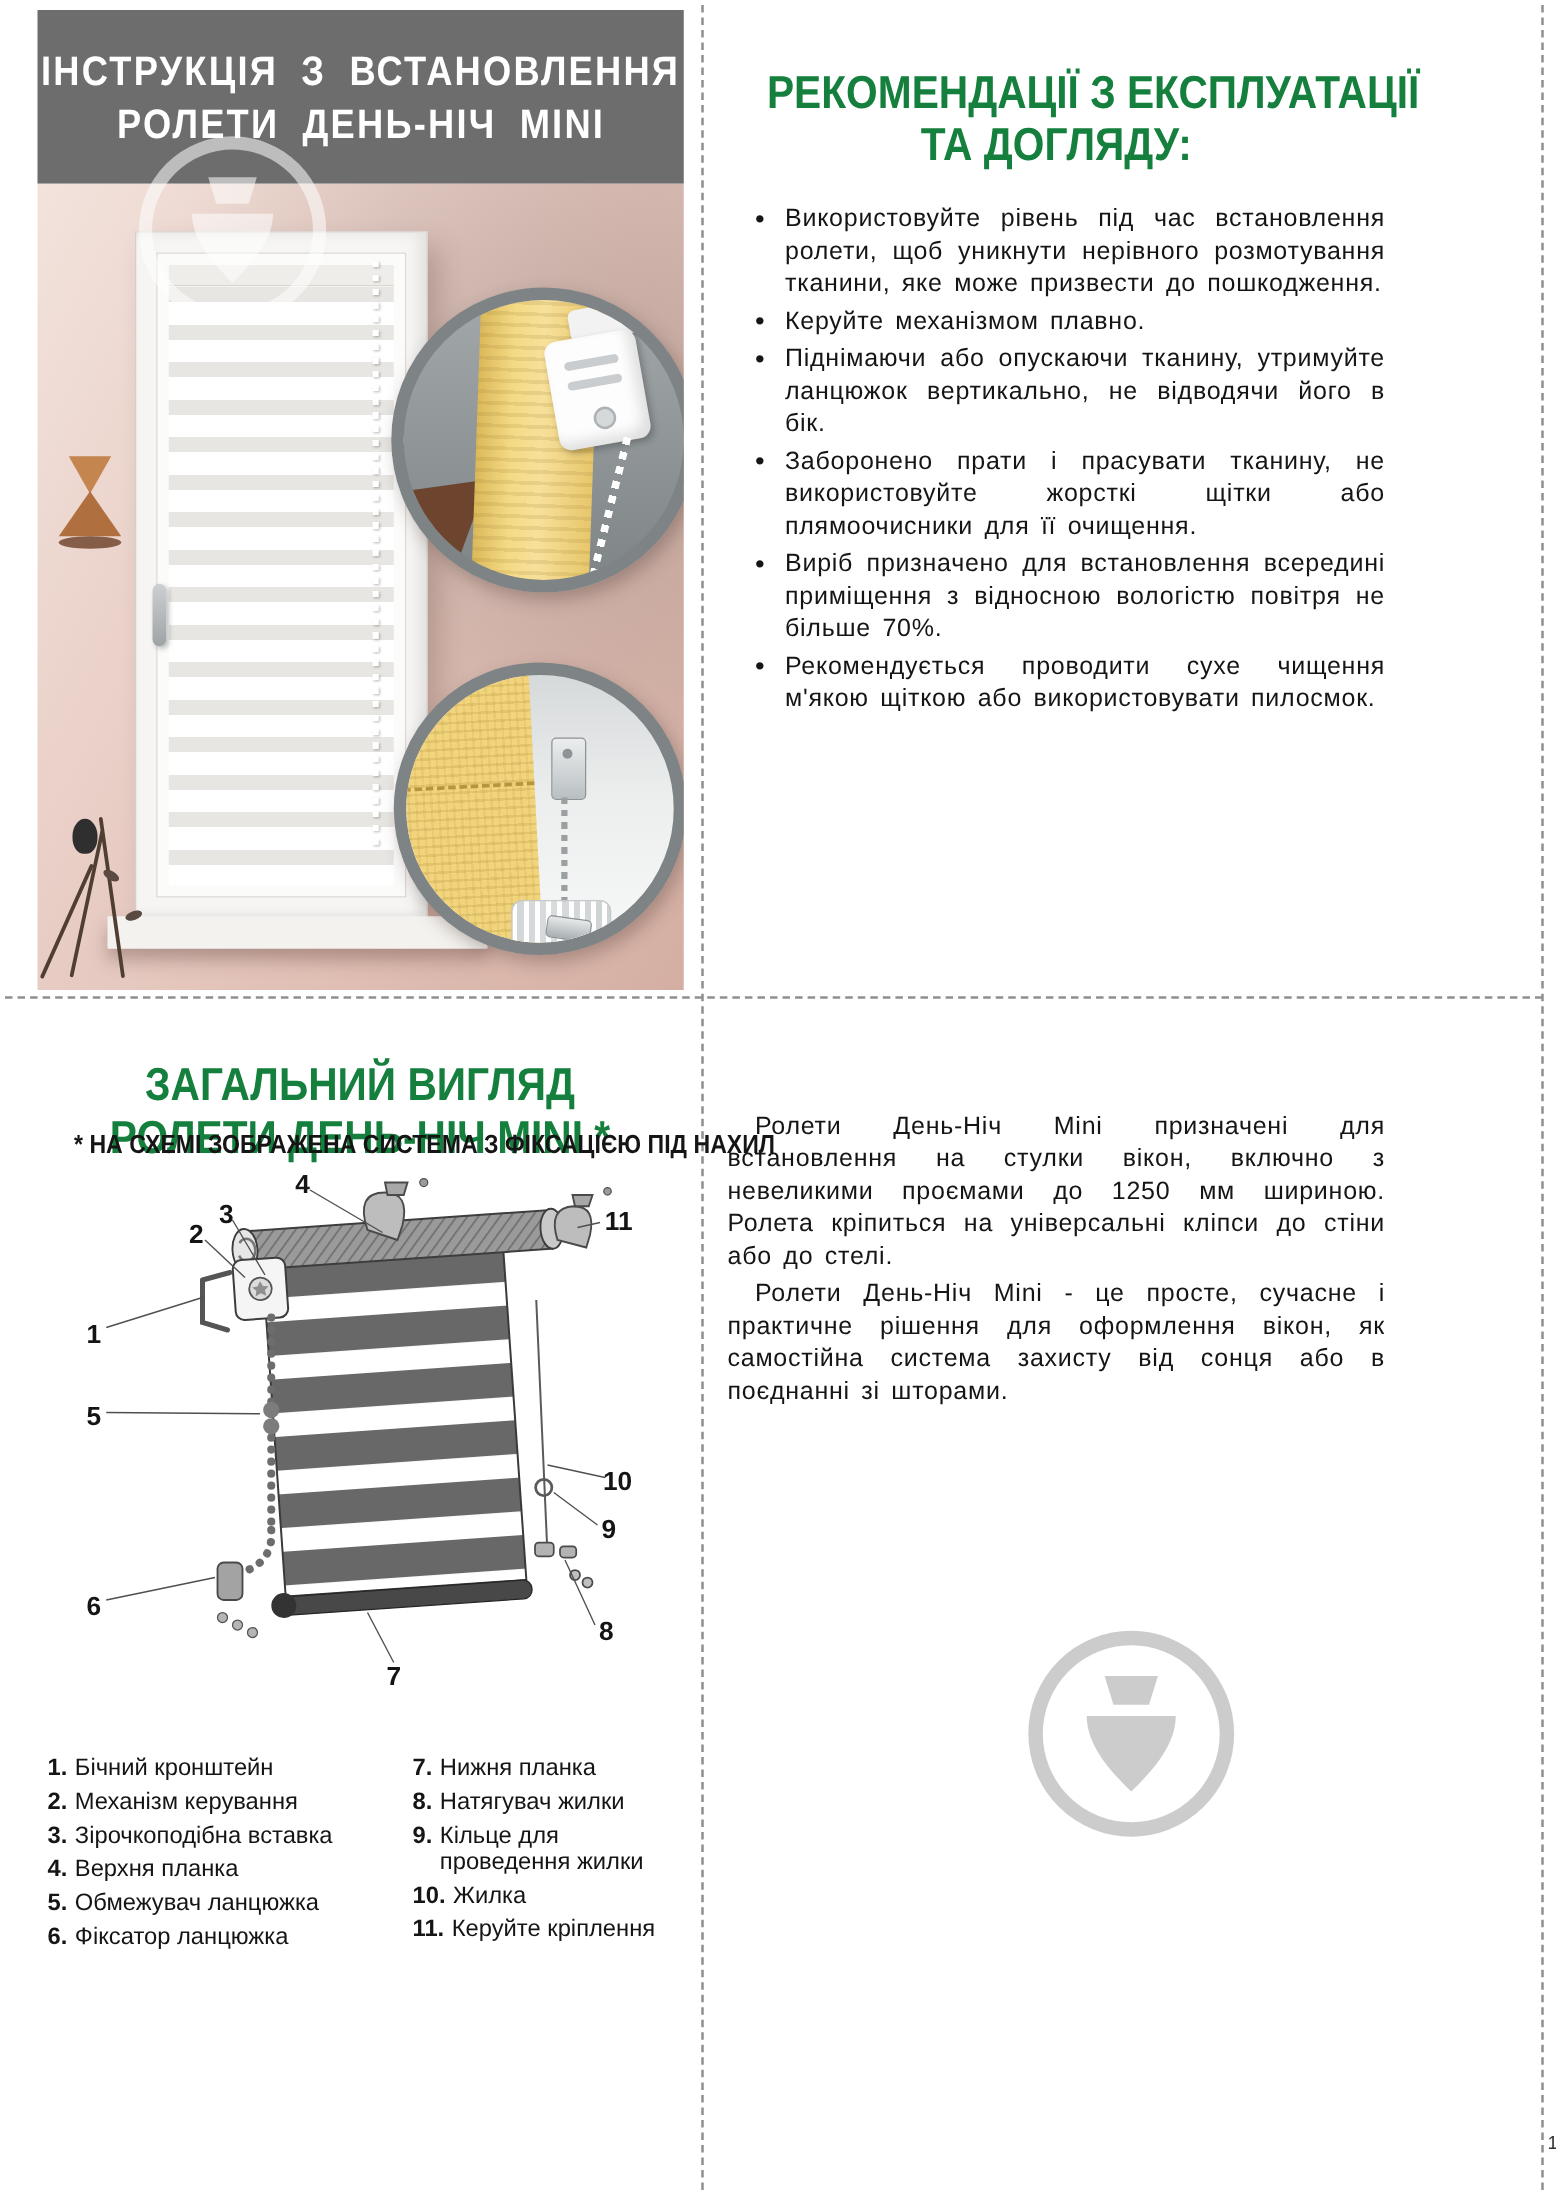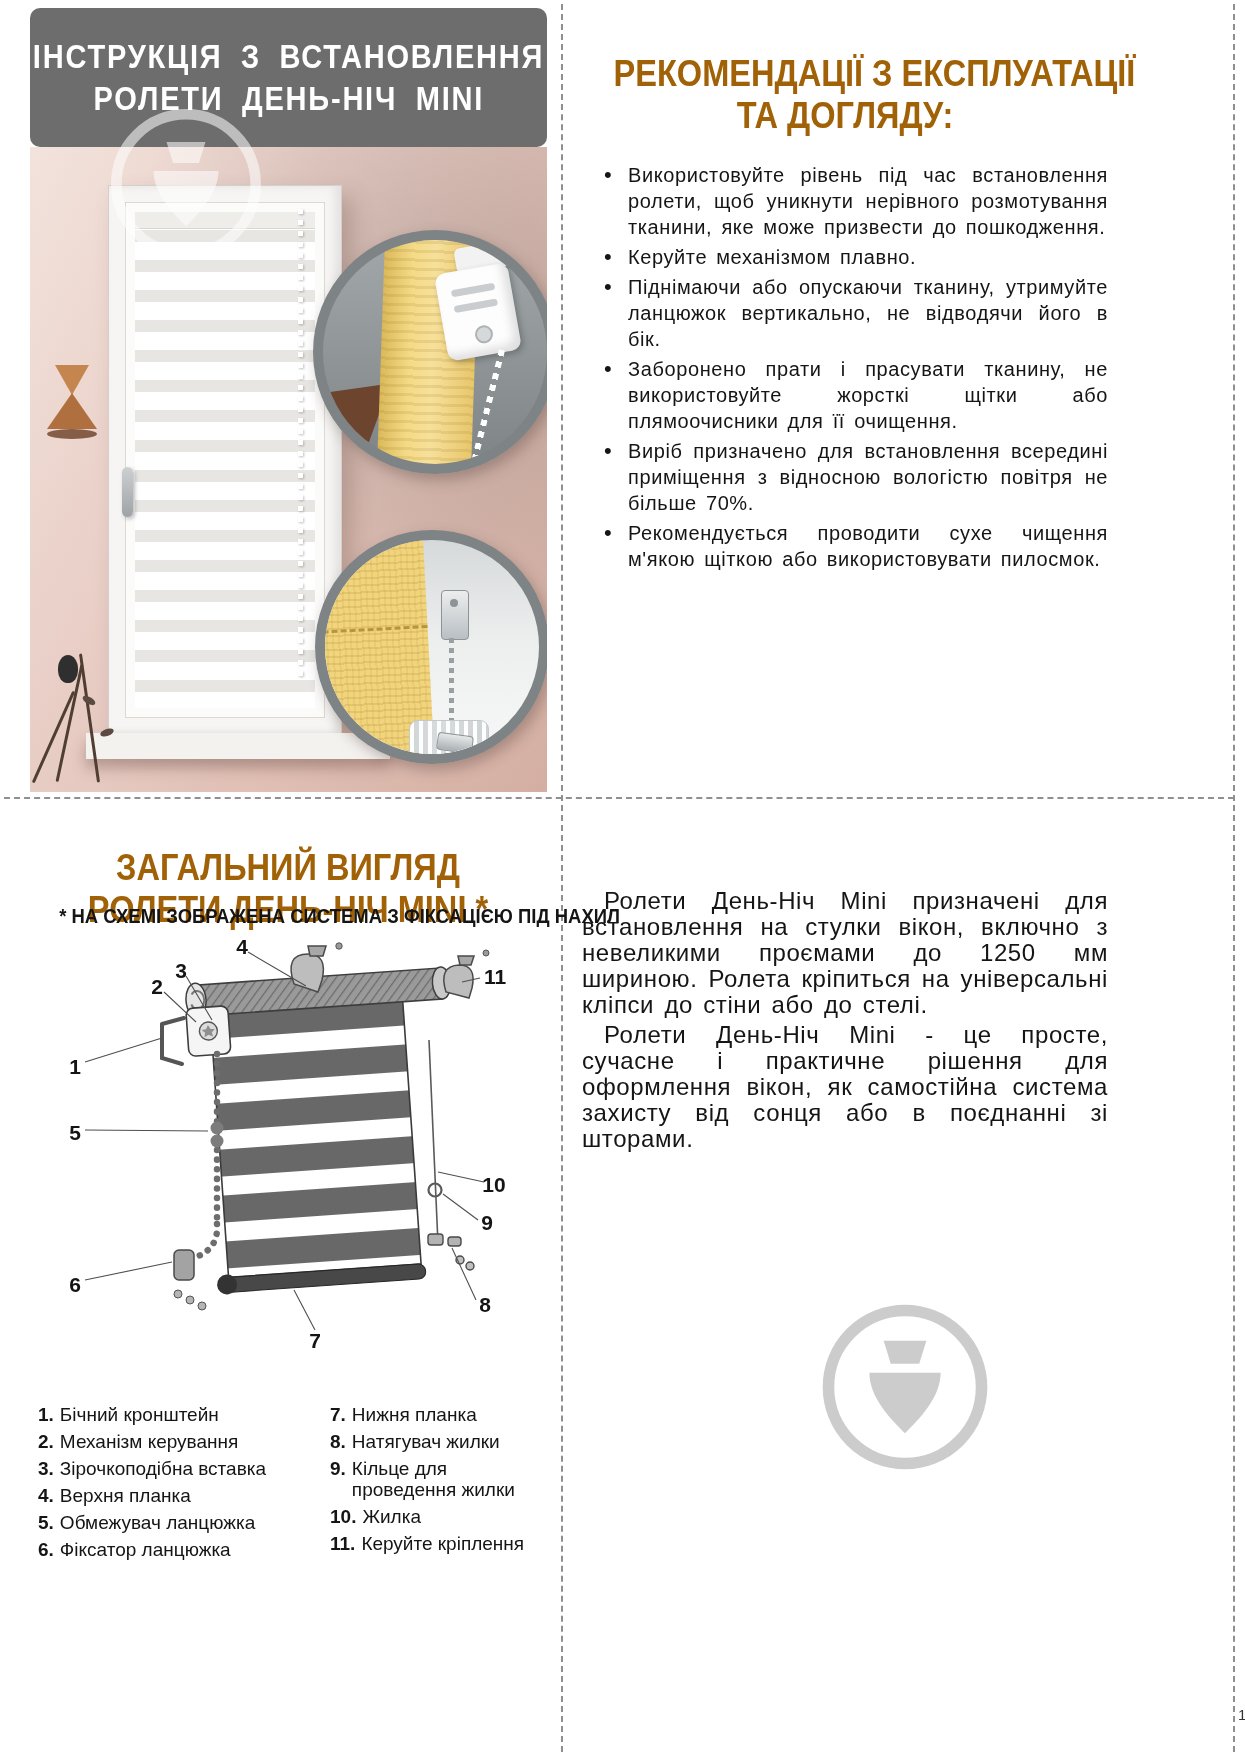--- a/index.html
+++ b/index.html
@@ -11,21 +11,21 @@
   .div-v{position:absolute;left:561px;top:4px;height:1748px;border-left:2px dashed #8f8f8f;}
   .div-v-right{position:absolute;left:1233px;top:4px;height:1748px;border-left:2px dashed #8f8f8f;}
   .div-h{position:absolute;left:4px;top:797px;width:1230px;border-top:2px dashed #8f8f8f;}
 
   
   .cond{transform:scaleX(.88);transform-origin:50% 50%;display:block;white-space:nowrap;}
 
   
   .banner{
     position:absolute;left:30px;top:8px;width:517px;height:139px;background:#6d6d6d;
-    display:flex;flex-direction:column;align-items:center;justify-content:center;gap:4px;border-radius:10px;
+    display:flex;flex-direction:column;align-items:center;justify-content:center;gap:4px;
   }
   .banner-line{color:#ffffff;font-weight:700;font-size:33px;letter-spacing:2px;word-spacing:10px;text-align:center;}
 
   .photo{
     position:absolute;left:30px;top:147px;width:517px;height:645px;overflow:hidden;
     background:linear-gradient(118deg,#f2e3dc 0%,#e9cfc7 35%,#dfbdb2 70%,#d4aea2 100%);
   }
   .photo-shade{position:absolute;inset:0;background:radial-gradient(circle at 82% 28%, rgba(90,85,82,.25), rgba(0,0,0,0) 55%);}
   .window-frame{
     position:absolute;left:78px;top:38px;width:232px;height:548px;background:#f6f5f3;
@@ -83,42 +83,42 @@
   .cb-hook{position:absolute;left:112px;top:194px;width:34px;height:16px;background:linear-gradient(#e6e9ea,#a9afb2);border:1px solid #8d9396;border-radius:4px;transform:rotate(8deg);}
   .cb-glass{position:absolute;left:84px;top:180px;width:78px;height:48px;border:1px solid #c3c8ca;border-radius:9px;
     background:repeating-linear-gradient(90deg,rgba(255,255,255,.95) 0 4px,rgba(190,196,198,.55) 4px 9px),linear-gradient(90deg,#e7eaea,#f8f9f9 40%,#dfe3e3);}
 
   .wm{position:absolute;}
   .wm-top{left:105px;top:103px;width:162px;height:162px;opacity:.55;}
   .wm-bottom{left:816px;top:1298px;width:178px;height:178px;opacity:.5;}
 
   
   .care{position:absolute;left:582px;top:28px;width:526px;}
-  .sec-title{font-weight:700;font-size:37px;line-height:42px;text-align:center;color:#a16207;}
+  .sec-title{font-weight:700;font-size:37px;line-height:42px;text-align:center;color:#15803d;}
   .care .body{margin-top:22px;font-size:20px;line-height:26px;letter-spacing:.6px;word-spacing:3px;text-align:justify;}
   .intro{text-indent:22px;margin:0 0 6px 0;}
   ul.bullets{list-style:none;margin:0;padding:0 0 0 30px;}
   ul.bullets li{position:relative;margin:0 0 4px 16px;}
   ul.bullets li::before{content:"\2022";position:absolute;left:-24px;top:0;font-size:22px;}
 
   
   .overview{position:absolute;left:28px;top:812px;width:520px;height:940px;}
   .ov-title{position:absolute;left:0;top:4px;width:100%;}
   .ov-sub{position:absolute;left:0;top:92px;width:100%;font-weight:700;font-size:21px;text-align:center;}
   .diagram{position:absolute;left:30px;top:116px;width:470px;height:450px;}
   .legend{position:absolute;left:10px;top:592px;width:508px;display:flex;}
   .legend-col{display:flex;flex-direction:column;}
   .legend-col.left{width:292px;}
   .legend-col.right{width:216px;}
   .legend-item{display:flex;gap:6px;font-size:19px;line-height:21px;margin-bottom:6px;}
   .legend-item .num{font-weight:700;white-space:nowrap;}
 
   
   .purpose{position:absolute;left:582px;top:822px;width:526px;}
-  .purpose .body{margin-top:66px;font-size:24px;line-height:26px;letter-spacing:.6px;word-spacing:3px;text-align:justify;}
+  .purpose .body{margin-top:66px;font-size:20px;line-height:26px;letter-spacing:.6px;word-spacing:3px;text-align:justify;}
   .purpose p{text-indent:22px;margin:0 0 4px 0;}
 
   .page-num{position:absolute;left:1238px;top:1706px;font-size:15px;color:#333;}
 
   svg text.callout{font-family:"Liberation Sans",sans-serif;font-weight:700;font-size:21px;fill:#141414;text-anchor:middle;}
 </style>
 </head>
 <body>
 
 <div class="page">

